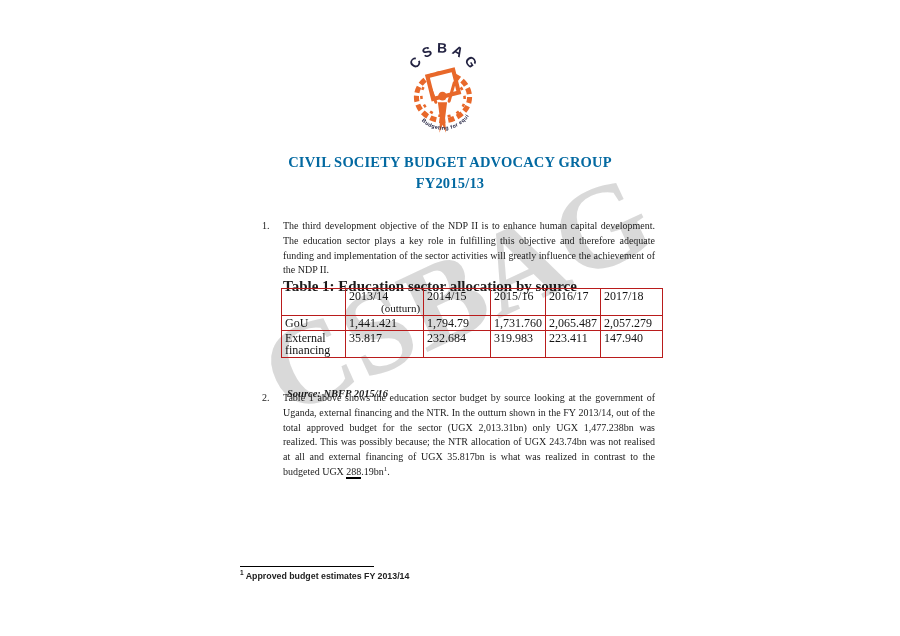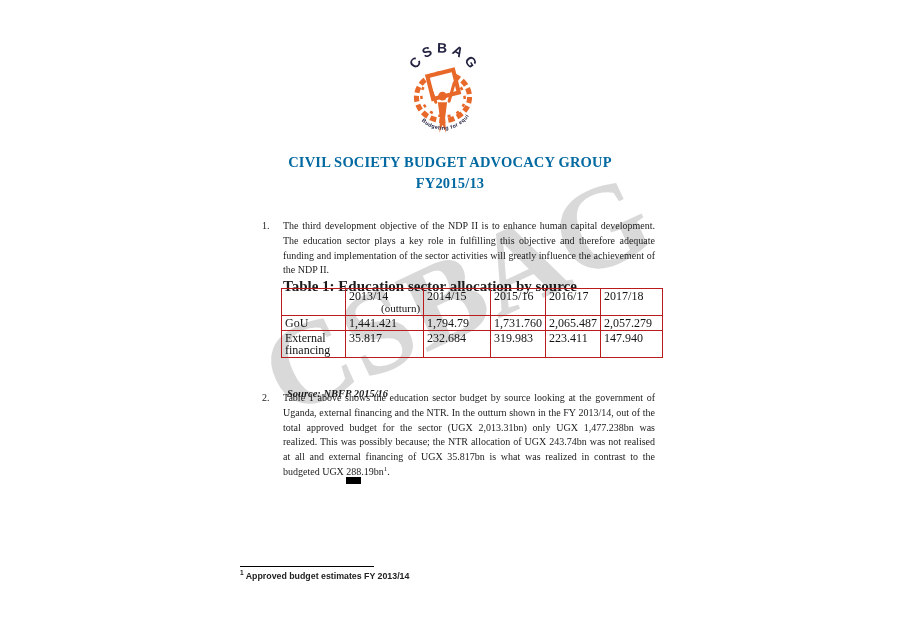--- a/index.html
+++ b/index.html
@@ -52,21 +52,21 @@
     text-align:left;
   }
   .item-1{top:219px;}
   .item-2{top:391px;}
   .table-caption{
     font-weight:bold;
     font-size:15px;
     margin-top:1px;
     text-align:left;
   }
-  .u288{border-bottom:7px solid #000000;}
+  .u288{border-bottom:2px solid #000000;}
   sup{font-size:7px;vertical-align:super;line-height:0;}
   
   table.alloc{
     position:absolute;left:281px;top:288px;
     border-collapse:collapse;
     font-size:12px;line-height:12px;
     color:#141414;
   }
   table.alloc td,table.alloc th{
     border:1px solid #b91c1c;

